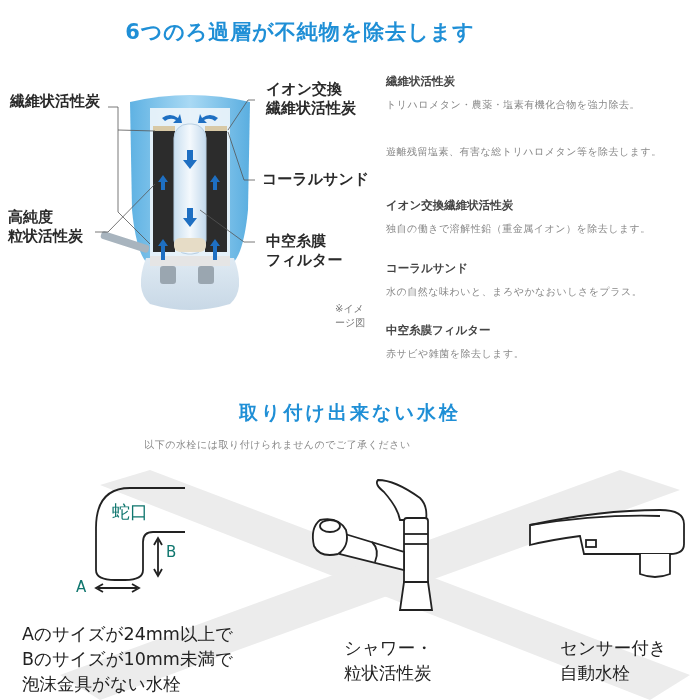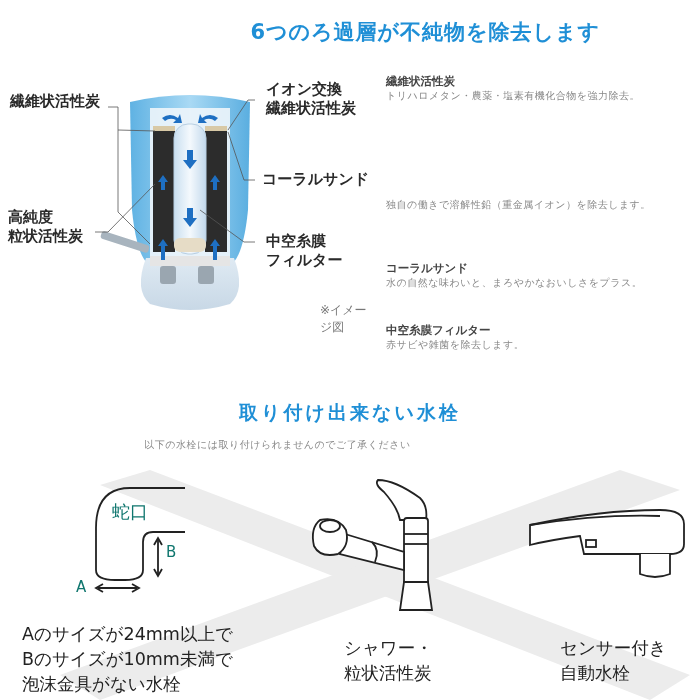--- a/index.html
+++ b/index.html
@@ -1,34 +1,34 @@
 <!DOCTYPE html>
 <html><head>
 <meta charset="utf-8">
 <style>
   * { box-sizing: border-box; margin: 0; padding: 0; }
   html, body { width: 700px; height: 700px; background: #ffffff; overflow: hidden; }
   body { position: relative; font-family: "DejaVu Sans", "Liberation Sans", sans-serif; color: #333; }
 
   .title-main {
     position: absolute; left: 0; width: 600px; top: 18px;
-    text-align: right; font-size: 21px; font-weight: bold; color: #1f8fd6; letter-spacing: 1px;
+    text-align: center; font-size: 21px; font-weight: bold; color: #1f8fd6; letter-spacing: 1px;
   }
 
   
   .diagram { position: absolute; left: 0; top: 60px; width: 370px; height: 260px; }
   .diagram svg { position: absolute; left: 0; top: 0; }
   .dlabel { position: absolute; font-size: 15px; font-weight: bold; color: #2a2a2a; line-height: 19px; white-space: pre-line; }
-  .note { position: absolute; font-size: 12px; color: #777; }
+  .note { position: absolute; font-size: 10px; color: #777; margin-left: 15px; }
 
   
   .desc { position: absolute; left: 386px; width: 310px; }
   .desc-item { position: absolute; left: 0; width: 310px; }
   .desc-head { font-size: 11.5px; font-weight: bold; color: #444; }
-  .desc-body { font-size: 10px; color: #888; margin-top: 0; letter-spacing: 0.5px; white-space: nowrap; }
+  .desc-body { font-size: 10px; color: #888; margin-top: 9px; letter-spacing: 0.5px; white-space: nowrap; }
 
   .title-sub {
     position: absolute; left: 0; width: 700px; top: 400px;
     text-align: center; font-size: 19px; font-weight: bold; color: #1f8fd6; letter-spacing: 3px;
   }
   .subtitle {
     position: absolute; left: 0; width: 555px; top: 438px;
     text-align: center; font-size: 10px; color: #888; letter-spacing: 0.5px;
   }
 
@@ -113,22 +113,24 @@
 フィルター</div>
   <div class="note" style="left:320px; top:242px;">※イメージ図</div>
 </div>
 
 <div class="desc" style="top:74px;">
   <div class="desc-item" style="top:0px;">
     <div class="desc-head">繊維状活性炭</div>
     <div class="desc-body">トリハロメタン・農薬・塩素有機化合物を強力除去。</div>
   </div>
   <div class="desc-item" style="top:62px;">
+    <div class="desc-body">遊離残留塩素、有害な総トリハロメタン等を除去します。</div>
   </div>
   <div class="desc-item" style="top:124px;">
+    <div class="desc-head">イオン交換繊維状活性炭</div>
     <div class="desc-body">独自の働きで溶解性鉛（重金属イオン）を除去します。</div>
   </div>
   <div class="desc-item" style="top:187px;">
     <div class="desc-head">コーラルサンド</div>
     <div class="desc-body">水の自然な味わいと、まろやかなおいしさをプラス。</div>
   </div>
   <div class="desc-item" style="top:249px;">
     <div class="desc-head">中空糸膜フィルター</div>
     <div class="desc-body">赤サビや雑菌を除去します。</div>
   </div>

